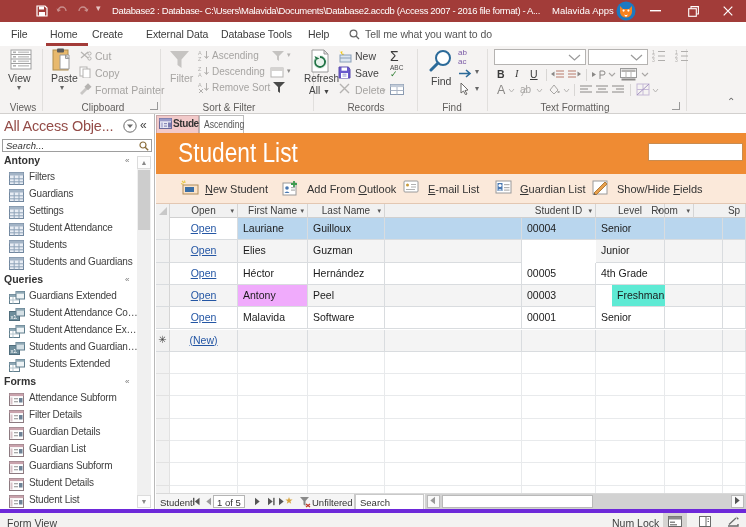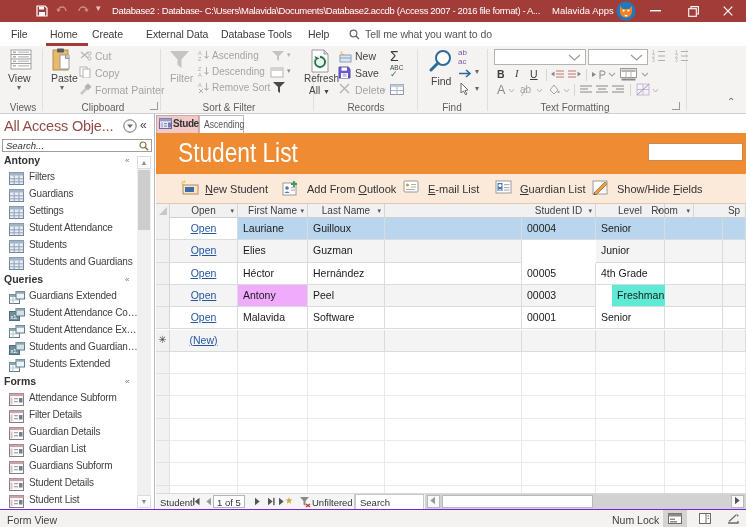--- a/index.html
+++ b/index.html
@@ -48,21 +48,21 @@
 #dsheet { position:absolute; left:0; top:90px; width:590px; height:290px; }
 .hdrrow { position:absolute; left:0; top:0; height:14px; background:#f1f1f1; border-bottom:1px solid #d0d0d0; }
 .hcell { position:absolute; top:0; height:14px; font-size:10px; color:#3f3f3f; text-align:center; line-height:14px; border-right:1px solid #d5d5d5; }
 .cell { position:absolute; font-size:10.5px; color:#1a1a1a; line-height:21px; padding-left:5px; border-right:1px solid #d9dcdf; border-bottom:1px solid #d9dcdf; height:22.3px; overflow:hidden; }
 .openlink { color:#2456a4; text-decoration:underline; }
 
 
 #navbar { position:absolute; left:0; top:379px; width:590px; height:16px; background:#f5f5f5; border-top:1px solid #d9d9d9; font-size:9.5px; color:#333; }
 
 
-#statusbar { position:absolute; left:0; top:509px; width:746px; height:18px; background:#f3f2f1; border-top:1px solid #6d28d9; }
+#statusbar { position:absolute; left:0; top:509px; width:746px; height:18px; background:#f3f2f1; border-top:4px solid #6d28d9; }
 #statusbar .l { position:absolute; left:7px; top:4px; font-size:10.5px; color:#3f3f3f; }
 </style>
 </head>
 <body>
 <div id="app">
 
   <div id="titlebar">
     <svg class="abs" style="left:36px;top:5px" width="12" height="12" viewBox="0 0 12 12">
         <path d="M1 1h8l2 2v8H1z" fill="none" stroke="#fff" stroke-width="1.2"></path>
         <rect x="3" y="1.5" width="5" height="3" fill="#fff"></rect>

